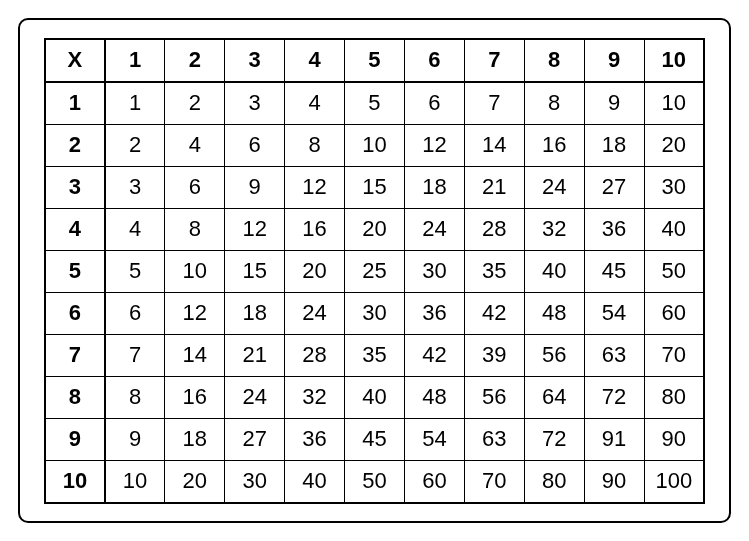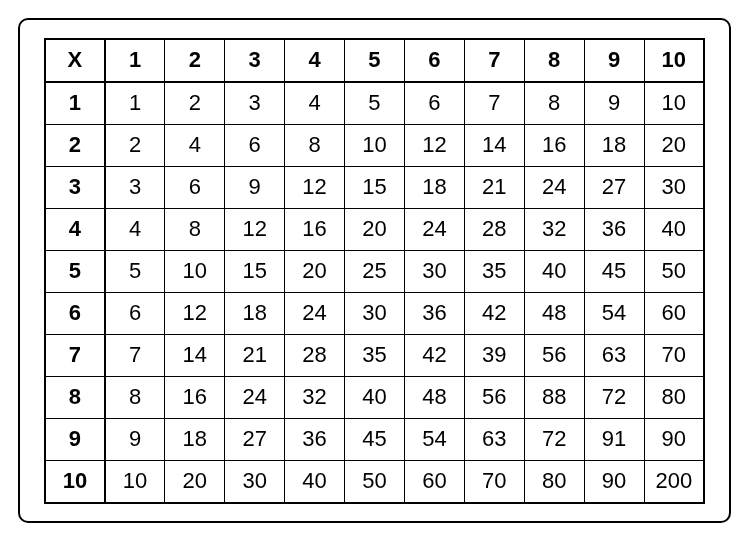--- a/index.html
+++ b/index.html
@@ -184,21 +184,21 @@
       </tr>
       <tr>
         <th class="hd">8</th>
         <td>8</td>
         <td>16</td>
         <td>24</td>
         <td>32</td>
         <td>40</td>
         <td>48</td>
         <td>56</td>
-        <td>88</td>
+        <td>64</td>
         <td>72</td>
         <td>80</td>
       </tr>
       <tr>
         <th class="hd">9</th>
         <td>9</td>
         <td>18</td>
         <td>27</td>
         <td>36</td>
         <td>45</td>
@@ -212,18 +212,18 @@
         <th class="hd">10</th>
         <td>10</td>
         <td>20</td>
         <td>30</td>
         <td>40</td>
         <td>50</td>
         <td>60</td>
         <td>70</td>
         <td>80</td>
         <td>90</td>
-        <td>200</td>
+        <td>100</td>
       </tr>
     </tbody>
       </table>
   </div>
 </div>
 
 </body></html>

